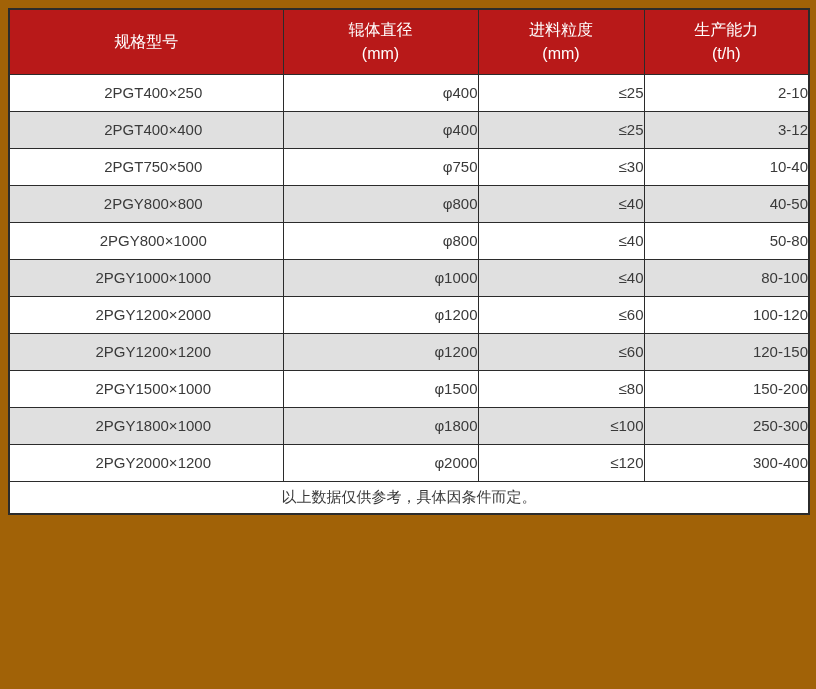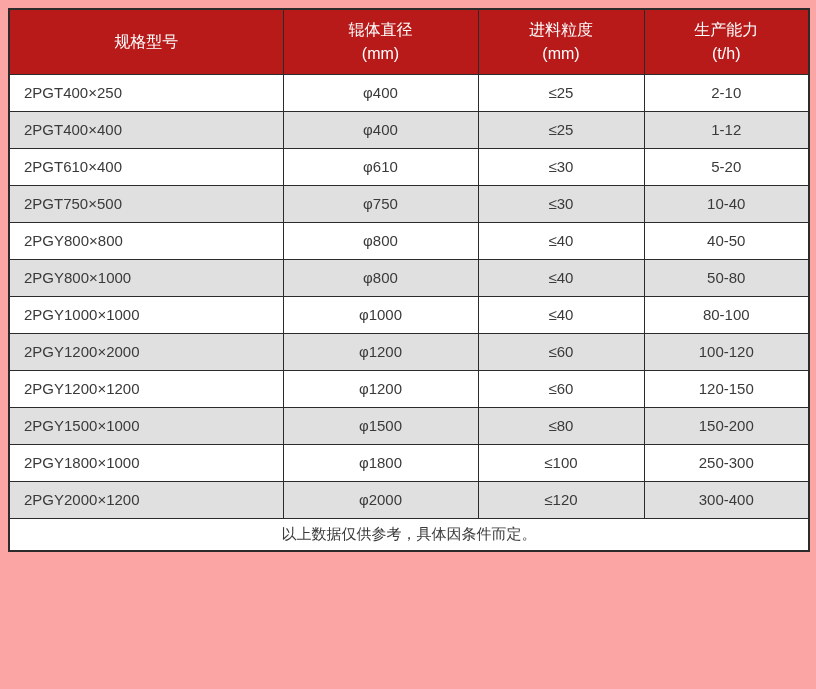--- a/index.html
+++ b/index.html
@@ -6,21 +6,21 @@
     margin: 0;
     padding: 0;
     background: #ffffff;
     font-family: "Liberation Sans", "DejaVu Sans", sans-serif;
   }
   .page {
     width: 816px;
     height: 689px;
     box-sizing: border-box;
     padding: 8px;
-    background: #fca5a5;
+    background: #a16207;
   }
   table.spec-table {
     width: 800px;
     border-collapse: collapse;
     border: 2px solid var(--border, #2b2b2b);
     table-layout: fixed;
   }
   table.spec-table th,
   table.spec-table td {
     border: 1px solid var(--border, #2b2b2b);
@@ -36,27 +36,27 @@
     vertical-align: middle;
     padding: 0;
   }
   thead th .hline {
     line-height: 24px;
   }
   tbody td {
     height: 37px;
     font-size: 15px;
     color: var(--text, #3a3a3a);
-    text-align: center;
+    text-align: right;
     vertical-align: middle;
     padding: 0;
     background: var(--row-bg, #ffffff);
   }
   tbody td.cell-model {
-    text-align: left;
+    text-align: center;
     padding-left: 14px;
   }
   tbody tr:nth-child(even) td {
     background: var(--row-alt-bg, #e0e0e0);
   }
   tfoot td {
     height: 33px;
     font-size: 15px;
     color: var(--text, #3a3a3a);
     text-align: center;
@@ -99,27 +99,21 @@
         <tr>
     <td class="cell-model">2PGT400×250</td>
     <td>φ400</td>
     <td>≤25</td>
     <td>2-10</td>
   </tr>
         <tr>
     <td class="cell-model">2PGT400×400</td>
     <td>φ400</td>
     <td>≤25</td>
-    <td>1-12</td>
-  </tr>
-        <tr>
-    <td class="cell-model">2PGT610×400</td>
-    <td>φ610</td>
-    <td>≤30</td>
-    <td>5-20</td>
+    <td>3-12</td>
   </tr>
         <tr>
     <td class="cell-model">2PGT750×500</td>
     <td>φ750</td>
     <td>≤30</td>
     <td>10-40</td>
   </tr>
         <tr>
     <td class="cell-model">2PGY800×800</td>
     <td>φ800</td>

